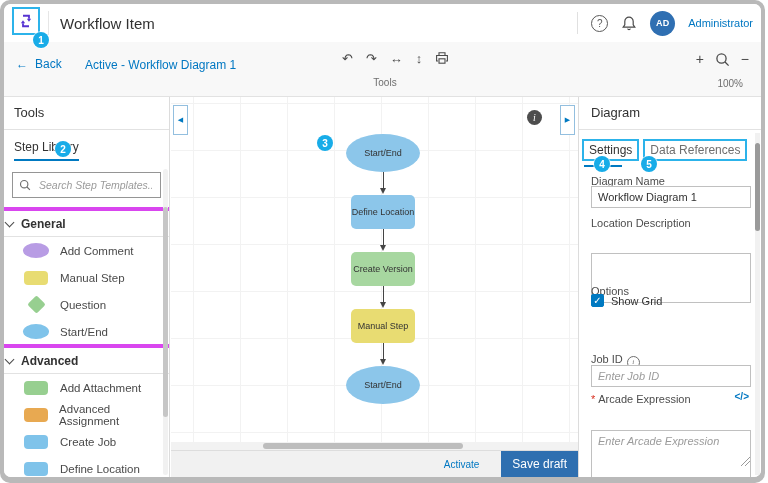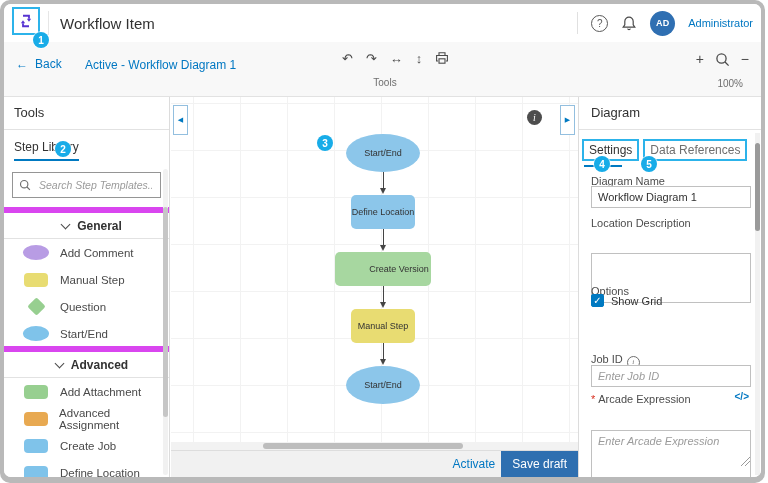--- a/index.html
+++ b/index.html
@@ -31,21 +31,21 @@
   .zoomctl{position:absolute;right:12px;top:9px;display:flex;gap:11px;align-items:center;color:#4a4a4a;font-size:14px;}
   .zoom-pct{position:absolute;right:18px;top:36px;font-size:10px;color:#6e6e6e;}
 
   
   .left{position:absolute;left:0;top:93px;bottom:0;width:166px;background:#fff;border-right:1px solid #dcdcdc;box-sizing:border-box;overflow:hidden;}
   .left-title{height:32px;line-height:32px;padding-left:10px;font-size:13px;color:#323232;border-bottom:1px solid #e2e2e2;}
   .lib-tab{display:inline-block;margin:10px 0 0 10px;padding-bottom:5px;font-size:12px;color:#323232;border-bottom:2px solid #0079c1;cursor:pointer;}
   .search{margin:11px 8px 10px 8px;height:26px;border:1px solid #959595;background:#fff;display:flex;align-items:center;padding:0 6px;gap:6px;box-sizing:border-box;}
   .search input{border:none;outline:none;flex:1;min-width:0;font-size:10.5px;font-family:inherit;color:#323232;background:transparent;}
   .search input::placeholder{color:#9b9b9b;font-style:italic;}
-  .lib-sec{height:25px;display:flex;align-items:center;gap:8px;padding-left:11px;border-top:6px solid #d946ef;border-bottom:1px solid #e2e2e2;font-size:12px;color:#323232;font-weight:bold;cursor:pointer;background:#fff;margin-top:-1px;justify-content:center;}
+  .lib-sec{height:25px;display:flex;align-items:center;gap:8px;padding-left:2px;border-top:4px solid #d946ef;border-bottom:1px solid #e2e2e2;font-size:12px;color:#323232;font-weight:bold;cursor:pointer;background:#fff;margin-top:-1px;}
   .chev{width:6px;height:6px;border-left:1.5px solid #4a4a4a;border-bottom:1.5px solid #4a4a4a;transform:rotate(-45deg);margin-top:-3px;}
   .lib-item{height:27px;display:flex;align-items:center;gap:11px;padding-left:19px;font-size:11.5px;color:#4a4a4a;cursor:pointer;}
   .shape-holder{width:26px;display:flex;justify-content:center;align-items:center;}
   .shape.ellipse{width:26px;height:15px;border-radius:50%;}
   .shape.rect{width:24px;height:14px;border-radius:4px;}
   .shape.diamond{width:13px;height:13px;border-radius:2px;transform:rotate(45deg);}
   .left-scroll{position:absolute;right:1px;top:72px;bottom:2px;width:5px;background:#f1f1f1;border-radius:3px;}
   .left-scroll .thumb{position:absolute;left:0;top:38px;width:5px;height:210px;background:#c6c6c6;border-radius:3px;}
 
   
@@ -61,21 +61,21 @@
   .node.ellipse{width:74px;height:38px;border-radius:50%;}
   .node.rect{width:64px;height:34px;border-radius:5px;}
   .flow-arrow{position:relative;width:9px;height:23px;flex:none;}
   .flow-arrow .line{position:absolute;left:4px;top:0;width:1px;height:17px;background:#444;}
   .flow-arrow .head{position:absolute;left:1px;top:16px;width:0;height:0;border-left:3.5px solid transparent;border-right:3.5px solid transparent;border-top:6px solid #444;}
   .hscroll{position:absolute;left:167px;width:407px;bottom:27px;height:8px;background:#f2f2f2;}
   .hscroll .hthumb{position:absolute;left:92px;top:1px;width:200px;height:6px;background:#bdbdbd;border-radius:3px;cursor:pointer;}
 
   
   .footer{position:absolute;left:167px;width:407px;bottom:0;height:27px;background:#f1f1f1;border-top:1px solid #ddd;display:flex;align-items:stretch;justify-content:flex-end;box-sizing:border-box;}
-  .activate{border:none;background:none;color:#0077c2;font-size:12px;font-family:inherit;cursor:pointer;}
+  .activate{border:none;background:none;color:#0077c2;font-size:10px;font-family:inherit;margin-right:16px;cursor:pointer;}
   .save{border:none;background:#2e6fb0;color:#fff;font-size:12px;font-family:inherit;padding:0 11px;cursor:pointer;}
 
   
   .right{position:absolute;left:574px;right:0;top:93px;bottom:0;background:#fff;border-left:1px solid #dcdcdc;box-sizing:border-box;}
   .rp-title{height:32px;line-height:32px;padding-left:12px;font-size:13px;color:#323232;border-bottom:1px solid #e2e2e2;}
   .rp-tabs{position:absolute;left:3px;top:42px;display:flex;gap:4px;}
   .hl-box{border:2px solid #2cb3ea;background:#fff;padding:2px 5px;font-size:12px;cursor:pointer;}
   .tab-active{color:#323232;}
   .tab-inactive{color:#6e6e6e;}
   .settings-underline{position:absolute;left:5px;top:68px;width:38px;height:2px;background:#0079c1;}
@@ -256,21 +256,21 @@
             <div class="node ellipse" style="background: rgb(140, 198, 234);">Start/End</div>
             <div class="flow-arrow">
               <span class="line"></span>
               <span class="head"></span>
             </div>
             <div class="node rect" style="background: rgb(140, 198, 234);">Define Location</div>
             <div class="flow-arrow">
               <span class="line"></span>
               <span class="head"></span>
             </div>
-            <div class="node rect" style="background: rgb(167, 215, 160); padding-left: 32px;">Create Version</div>
+            <div class="node rect" style="background: rgb(167, 215, 160);">Create Version</div>
             <div class="flow-arrow">
               <span class="line"></span>
               <span class="head"></span>
             </div>
             <div class="node rect" style="background: rgb(232, 220, 114);">Manual Step</div>
             <div class="flow-arrow">
               <span class="line"></span>
               <span class="head"></span>
             </div>
             <div class="node ellipse" style="background: rgb(140, 198, 234);">Start/End</div>

